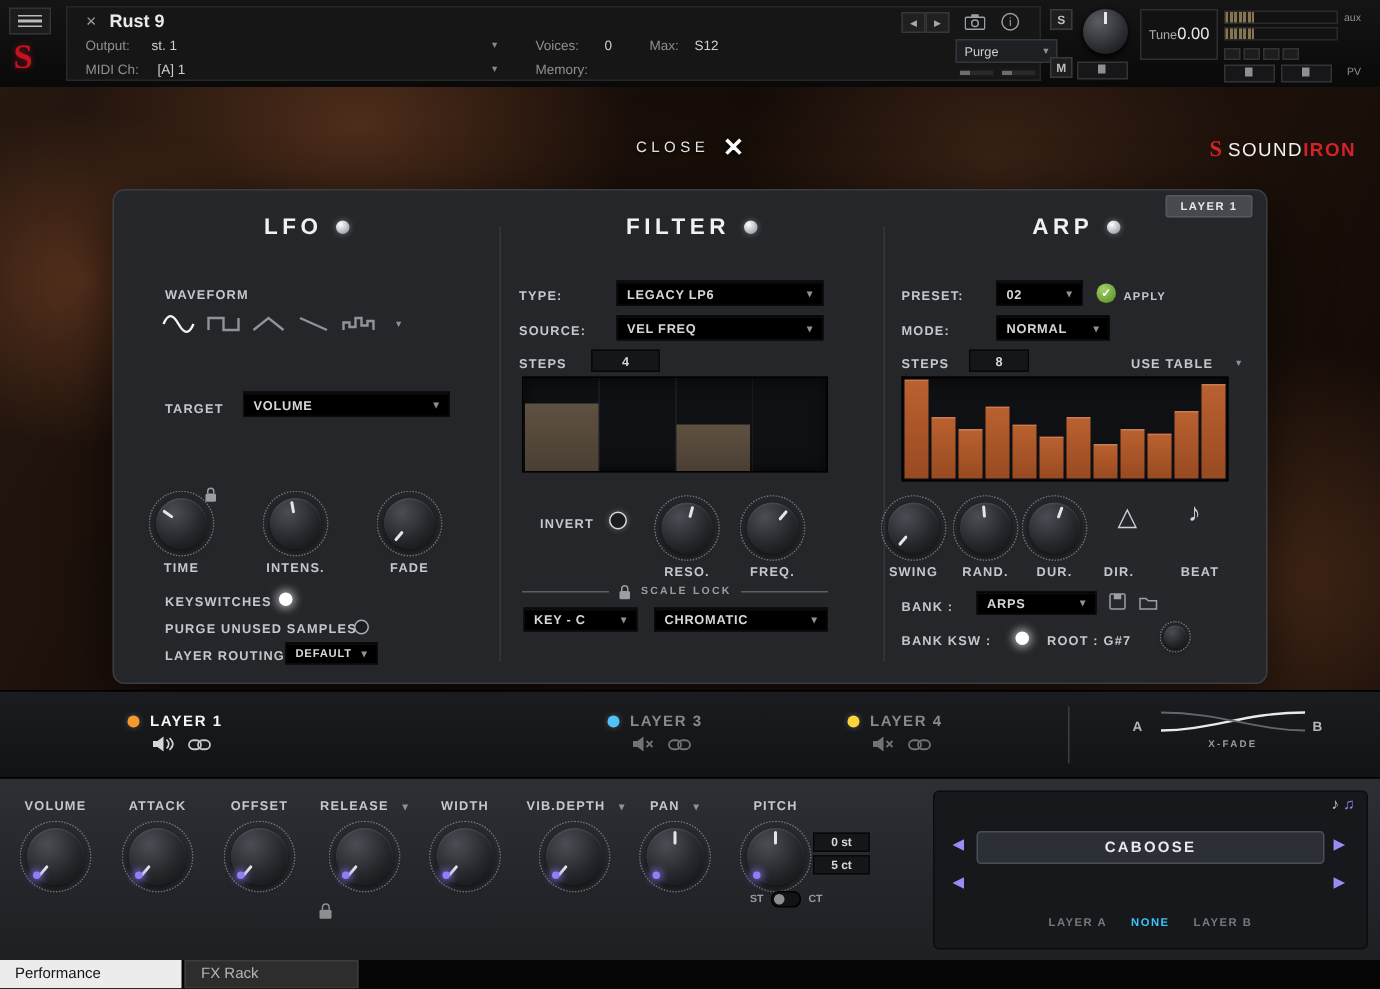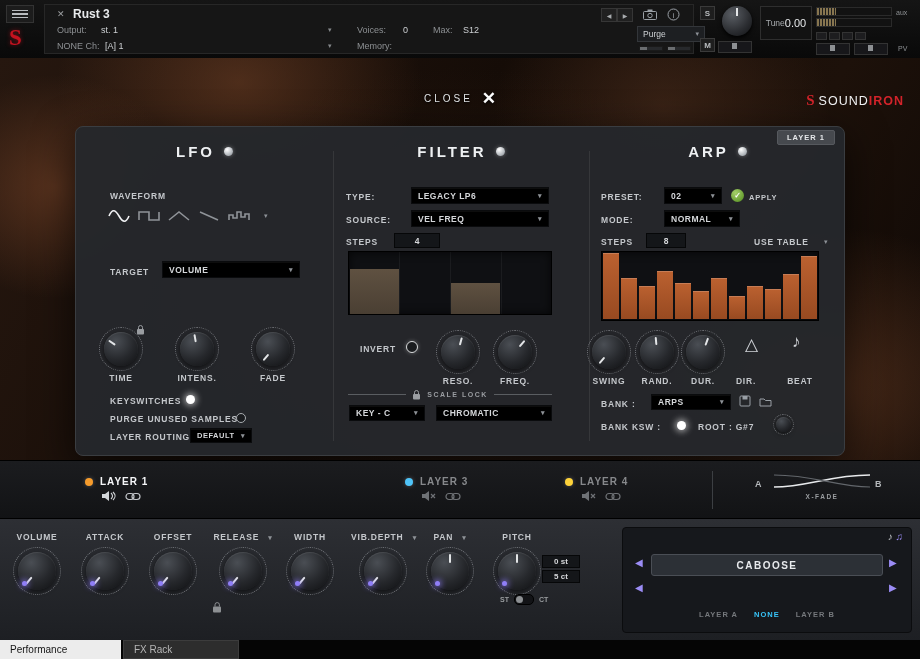--- a/index.html
+++ b/index.html
@@ -137,37 +137,37 @@
   <div class="kheader">
     <div class="hmenu">
         <i></i>
         <i></i>
         <i></i>
       </div>
     <div class="hslogo">S</div>
 
     <div class="titlepanel">
       <span class="ttl-x">✕</span>
-      <span class="ttl">Rust 3</span>
+      <span class="ttl">Rust 9</span>
       <span class="navbox" style="left:556px">◀</span>
       <span class="navbox" style="left:572px">▶</span>
       <svg style="position:absolute;left:598px;top:4px" width="14" height="11" viewBox="0 0 14 11">
           <rect x="0.5" y="2.5" width="13" height="8" rx="1" fill="none" stroke="#9aa0a6"></rect>
           <circle cx="7" cy="6.5" r="2.2" fill="none" stroke="#9aa0a6"></circle>
           <rect x="4.5" y="0.5" width="5" height="2" fill="#9aa0a6"></rect>
         </svg>
       <svg style="position:absolute;left:622px;top:3px" width="13" height="13" viewBox="0 0 13 13">
           <circle cx="6.5" cy="6.5" r="5.5" fill="none" stroke="#9aa0a6"></circle>
           <text x="6.5" y="9.5" text-anchor="middle" font-size="8" fill="#9aa0a6">i</text>
         </svg>
 
       <span class="hrowlab" style="left:12px;top:20px">Output:</span>
       <span class="hrowval" style="left:56px;top:20px">st. 1</span>
       <span class="hchev" style="left:283px;top:21px">▾</span>
-      <span class="hrowlab" style="left:12px;top:36px">NONE Ch:</span>
+      <span class="hrowlab" style="left:12px;top:36px">MIDI Ch:</span>
       <span class="hrowval" style="left:60px;top:36px">[A] 1</span>
       <span class="hchev" style="left:283px;top:37px">▾</span>
 
       <span class="hrowlab" style="left:312px;top:20px">Voices:</span>
       <span class="hrowval" style="left:358px;top:20px">0</span>
       <span class="hrowlab" style="left:388px;top:20px">Max:</span>
       <span class="hrowval" style="left:418px;top:20px">S12</span>
       <span class="hrowlab" style="left:312px;top:36px">Memory:</span>
       <span class="hrowval" style="left:362px;top:52px">1.59 GB</span>
 

